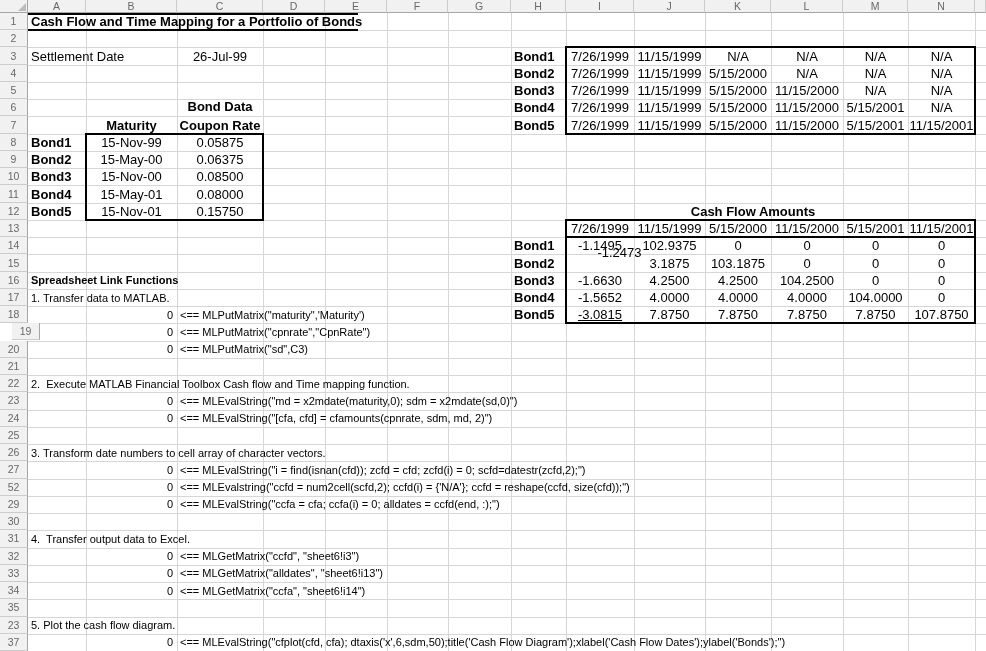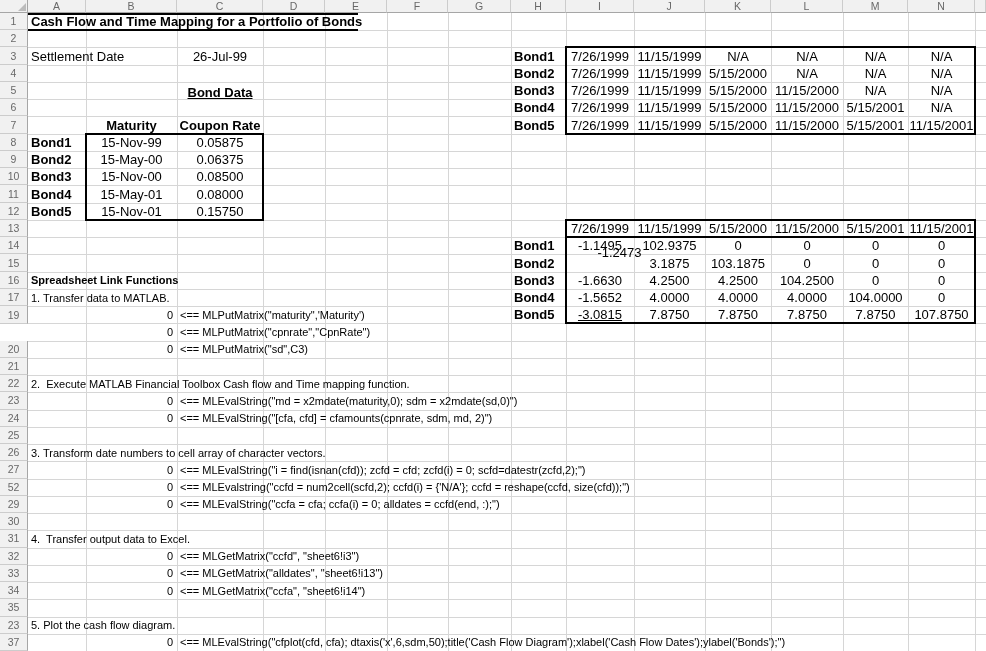--- a/index.html
+++ b/index.html
@@ -83,21 +83,21 @@
       <div class="gl-h" style="top: 564.784px;"></div>
       <div class="gl-h" style="top: 582.027px;"></div>
       <div class="gl-h" style="top: 599.27px;"></div>
       <div class="gl-h" style="top: 616.514px;"></div>
       <div class="gl-h" style="top: 633.757px;"></div>
     </div>
   <div class="layer" id="cells">
       <div class="cell b" style="left: 28px; top: 13px; width: 58px; height: 17.2432px;">Cash Flow and Time Mapping for a Portfolio of Bonds</div>
       <div class="cell" style="left: 28px; top: 47.4865px; width: 58px; height: 17.2432px;">Settlement Date</div>
       <div class="cell c" style="left: 177px; top: 47.4865px; width: 86px; height: 17.2432px;">26-Jul-99</div>
-      <div class="cell b c" style="left: 177px; top: 84px; width: 86px; height: 17.2432px; text-decoration: underline;">Bond Data</div>
+      <div class="cell b c" style="left: 177px; top: 98px; width: 86px; height: 17.2432px;">Bond Data</div>
       <div class="cell b c" style="left: 86px; top: 116.459px; width: 91px; height: 17.2432px;">Maturity</div>
       <div class="cell b c" style="left: 177px; top: 116.459px; width: 86px; height: 17.2432px;">Coupon Rate</div>
       <div class="cell b small" style="left: 28px; top: 271.649px; width: 58px; height: 17.2432px;">Spreadsheet Link Functions</div>
       <div class="cell small" style="left: 28px; top: 288.892px; width: 58px; height: 17.2432px;">1. Transfer data to MATLAB.</div>
       <div class="cell small" style="left: 28px; top: 375.108px; width: 58px; height: 17.2432px;">2.  Execute MATLAB Financial Toolbox Cash flow and Time mapping function.</div>
       <div class="cell small" style="left: 28px; top: 444.081px; width: 58px; height: 17.2432px;">3. Transform date numbers to cell array of character vectors.</div>
       <div class="cell small" style="left: 28px; top: 530.297px; width: 58px; height: 17.2432px;">4.  Transfer output data to Excel.</div>
       <div class="cell small" style="left: 28px; top: 616.514px; width: 58px; height: 17.2432px;">5. Plot the cash flow diagram.</div>
       <div class="cell b" style="left: 28px; top: 133.703px; width: 58px; height: 17.2432px;">Bond1</div>
       <div class="cell c" style="left: 86px; top: 133.703px; width: 91px; height: 17.2432px;">15-Nov-99</div>
@@ -207,20 +207,21 @@
       <div class="cell r small" style="left: 86px; top: 495.811px; width: 91px; height: 17.2432px;">0</div>
       <div class="cell small" style="left: 177px; top: 495.811px; width: 86px; height: 17.2432px;">&lt;== MLEvalString("ccfa = cfa; ccfa(i) = 0; alldates = ccfd(end, :);")</div>
       <div class="cell r small" style="left: 86px; top: 547.541px; width: 91px; height: 17.2432px;">0</div>
       <div class="cell small" style="left: 177px; top: 547.541px; width: 86px; height: 17.2432px;">&lt;== MLGetMatrix("ccfd", "sheet6!i3")</div>
       <div class="cell r small" style="left: 86px; top: 564.784px; width: 91px; height: 17.2432px;">0</div>
       <div class="cell small" style="left: 177px; top: 564.784px; width: 86px; height: 17.2432px;">&lt;== MLGetMatrix("alldates", "sheet6!i13")</div>
       <div class="cell r small" style="left: 86px; top: 582.027px; width: 91px; height: 17.2432px;">0</div>
       <div class="cell small" style="left: 177px; top: 582.027px; width: 86px; height: 17.2432px;">&lt;== MLGetMatrix("ccfa", "sheet6!i14")</div>
       <div class="cell r small" style="left: 86px; top: 633.757px; width: 91px; height: 17.2432px;">0</div>
       <div class="cell small" style="left: 177px; top: 633.757px; width: 86px; height: 17.2432px;">&lt;== MLEvalString("cfplot(cfd, cfa); dtaxis('x',6,sdm,50);title('Cash Flow Diagram');xlabel('Cash Flow Dates');ylabel('Bonds');")</div>
+      <div class="cell b c" style="left: 566px; top: 202.676px; width: 374px; height: 17.2432px;">Cash Flow Amounts</div>
     </div>
   <div class="layer" id="borders">
       <div class="bline" style="left: 28px; top: 13px; width: 330px;"></div>
       <div class="bline" style="left: 28px; top: 28.7432px; width: 330px;"></div>
       <div class="box" style="left: 85px; top: 132.703px; width: 179px; height: 88.2162px;"></div>
       <div class="box" style="left: 565px; top: 46.4865px; width: 411px; height: 88.2162px;"></div>
       <div class="box" style="left: 565px; top: 218.919px; width: 411px; height: 19.2432px;"></div>
       <div class="box" style="left: 565px; top: 236.162px; width: 411px; height: 88.2162px;"></div>
     </div>
   <div class="layer" id="col-headers">
@@ -252,21 +253,21 @@
       <div class="rowhdr" style="top: 150.946px; height: 17.2432px;">9</div>
       <div class="rowhdr" style="top: 168.189px; height: 17.2432px;">10</div>
       <div class="rowhdr" style="top: 185.432px; height: 17.2432px; text-align: center;">11</div>
       <div class="rowhdr" style="top: 202.676px; height: 17.2432px;">12</div>
       <div class="rowhdr" style="top: 219.919px; height: 17.2432px;">13</div>
       <div class="rowhdr" style="top: 237.162px; height: 17.2432px;">14</div>
       <div class="rowhdr" style="top: 254.405px; height: 17.2432px;">15</div>
       <div class="rowhdr" style="top: 271.649px; height: 17.2432px;">16</div>
       <div class="rowhdr" style="top: 288.892px; height: 17.2432px;">17</div>
       <div class="rowhdr" style="top: 306.135px; height: 17.2432px;">18</div>
-      <div class="rowhdr" style="top: 307px; height: 17.2432px;">19</div>
+      <div class="rowhdr" style="top: 323px; height: 17.2432px; margin-left: 12px;">19</div>
       <div class="rowhdr" style="top: 340.622px; height: 17.2432px;">20</div>
       <div class="rowhdr" style="top: 357.865px; height: 17.2432px;">21</div>
       <div class="rowhdr" style="top: 375.108px; height: 17.2432px;">22</div>
       <div class="rowhdr" style="top: 392.351px; height: 17.2432px;">23</div>
       <div class="rowhdr" style="top: 409.595px; height: 17.2432px;">24</div>
       <div class="rowhdr" style="top: 426.838px; height: 17.2432px;">25</div>
       <div class="rowhdr" style="top: 444.081px; height: 17.2432px;">26</div>
       <div class="rowhdr" style="top: 461.324px; height: 17.2432px;">27</div>
       <div class="rowhdr" style="top: 478.568px; height: 17.2432px;">52</div>
       <div class="rowhdr" style="top: 495.811px; height: 17.2432px;">29</div>

